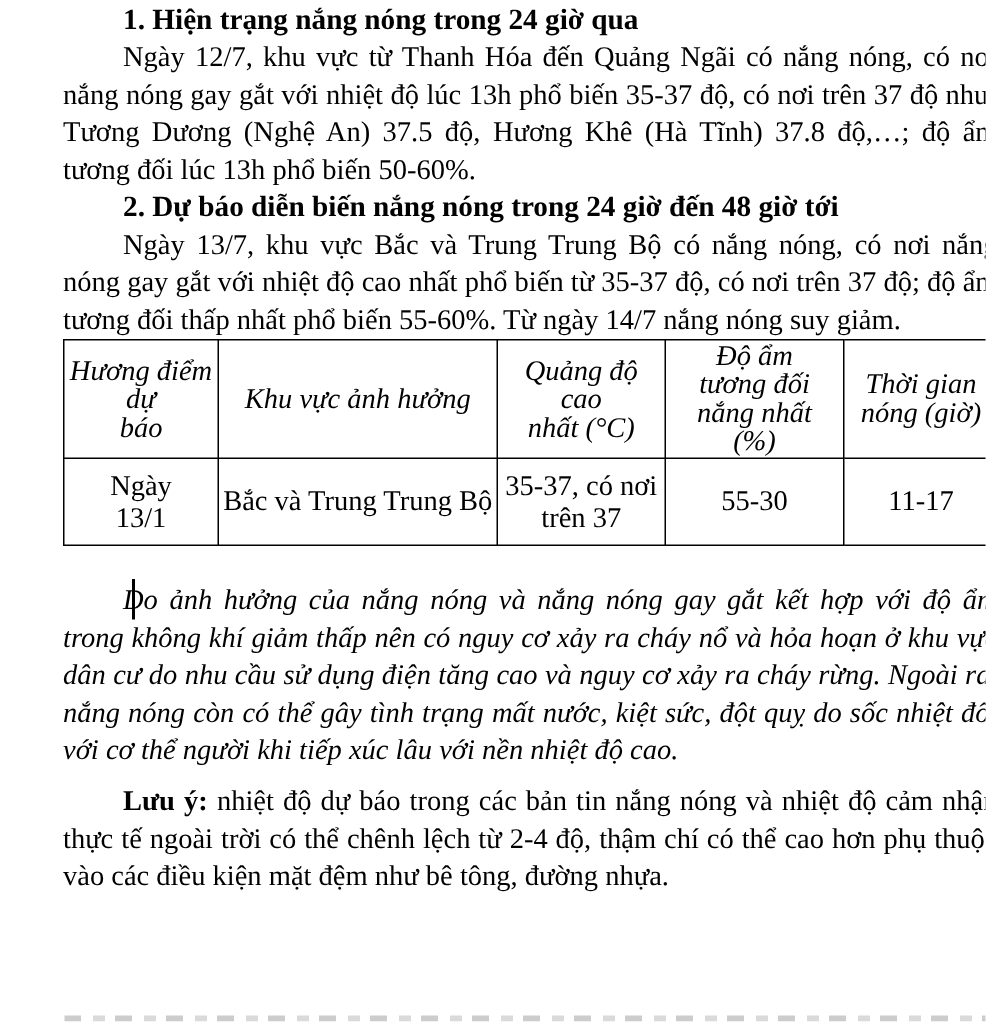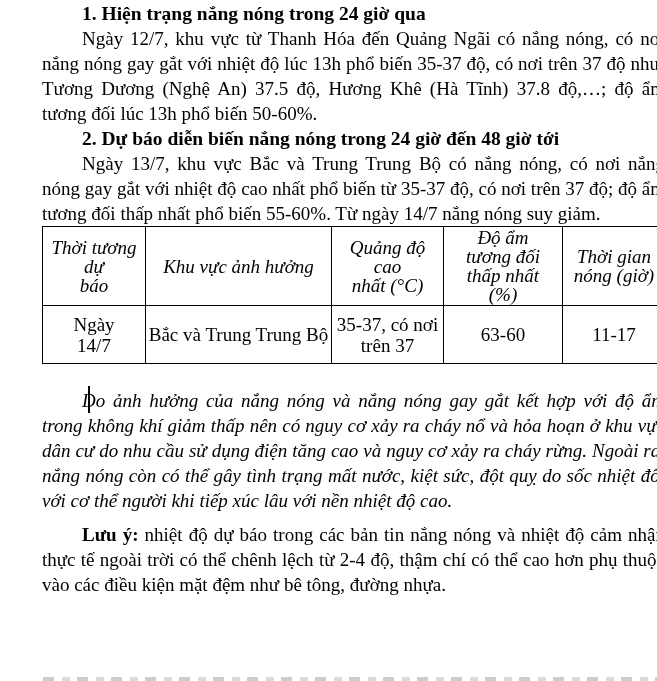--- a/index.html
+++ b/index.html
@@ -48,41 +48,41 @@
   <table class="fc">
     <colgroup>
       <col style="width:103px">
         <col style="width:186px">
         <col style="width:112px">
       <col style="width:119px">
         <col style="width:103px">
     </colgroup>
     <thead>
       <tr>
-        <th>Thời tương dự
+        <th>Hương điểm dự
 báo</th>
         <th>Khu vực ảnh hưởng</th>
         <th>Quảng độ cao
 nhất (°C)</th>
         <th>Độ ẩm
 tương đối
-thấp nhất
+nắng nhất
 (%)</th>
         <th>Thời gian
 nóng (giờ)</th>
       </tr>
     </thead>
     <tbody>
       <tr>
         <td>Ngày
-14/7</td>
+13/1</td>
         <td>Bắc và Trung Trung Bộ</td>
         <td>35-37, có nơi
 trên 37</td>
-        <td>63-60</td>
+        <td>55-30</td>
         <td>11-17</td>
       </tr>
     </tbody>
   </table>
 
   <div class="hd sec3">
     <span class="cursor"></span>
   </div>
 
 

